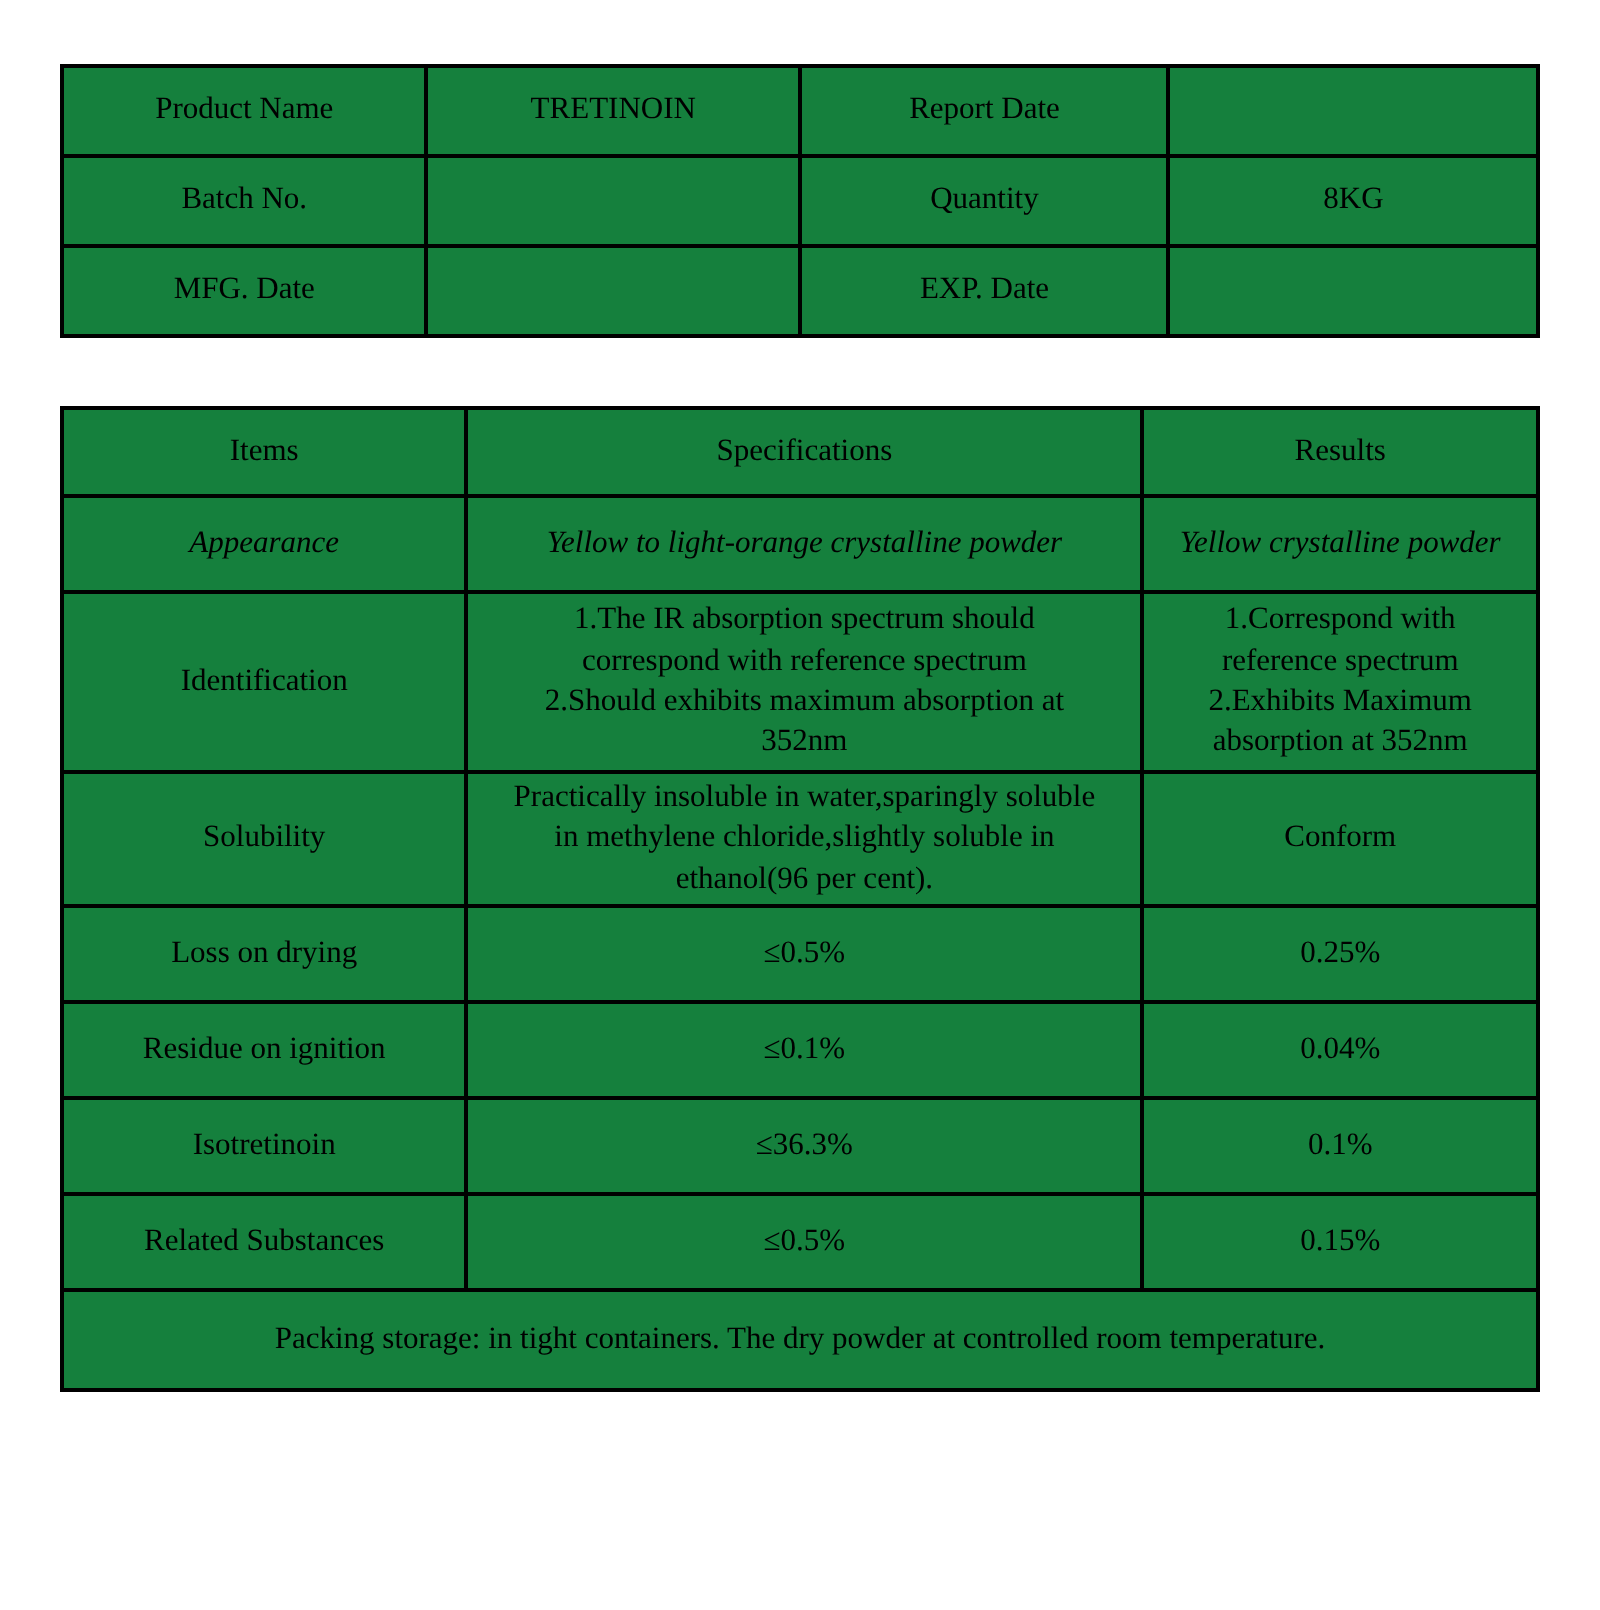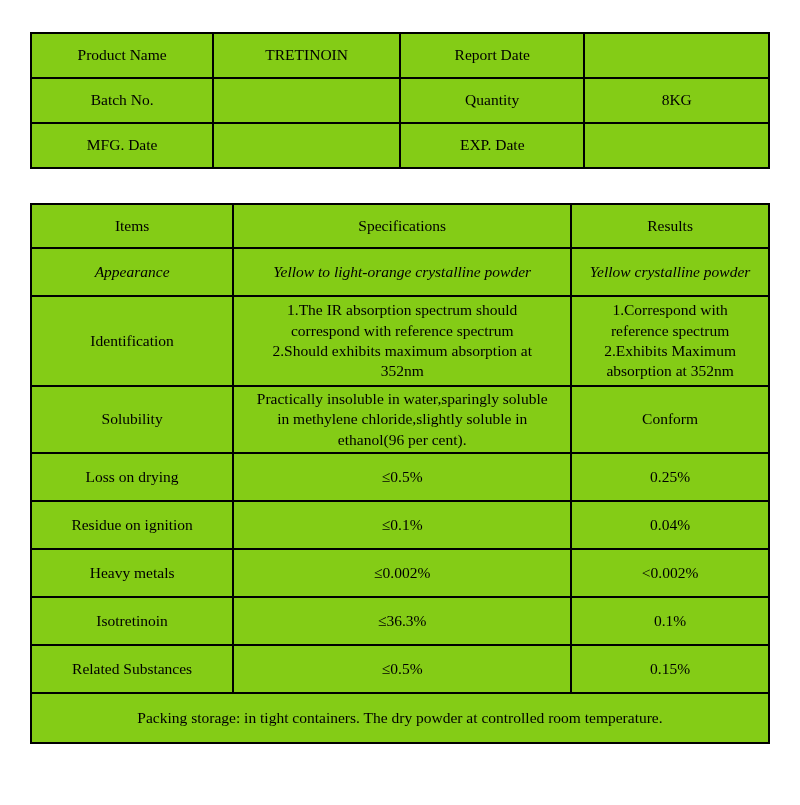--- a/index.html
+++ b/index.html
@@ -13,21 +13,21 @@
     color: #000000;
     font-family: "Liberation Serif", "DejaVu Serif", serif;
   }
   .doc {
     padding: 32px 30px 0 30px;
   }
   table {
     border-collapse: collapse;
     width: 740px;
     table-layout: fixed;
-    background: #84cc16;
+    background: #15803d;
   }
   td, th {
     border: 2px solid #000000;
     text-align: center;
     vertical-align: middle;
     font-size: 15.5px;
     font-weight: normal;
     line-height: 1.32;
     padding: 2px 6px;
     white-space: pre-wrap;
@@ -118,25 +118,20 @@
         <td>Loss on drying</td>
         <td>≤0.5%</td>
         <td>0.25%</td>
       </tr>
       <tr class="row-std">
         <td>Residue on ignition</td>
         <td>≤0.1%</td>
         <td>0.04%</td>
       </tr>
       <tr class="row-std">
-        <td>Heavy metals</td>
-        <td>≤0.002%</td>
-        <td>&lt;0.002%</td>
-      </tr>
-      <tr class="row-std">
         <td>Isotretinoin</td>
         <td>≤36.3%</td>
         <td>0.1%</td>
       </tr>
       <tr class="row-std">
         <td>Related Substances</td>
         <td>≤0.5%</td>
         <td>0.15%</td>
       </tr>
       <tr class="row-footer">

